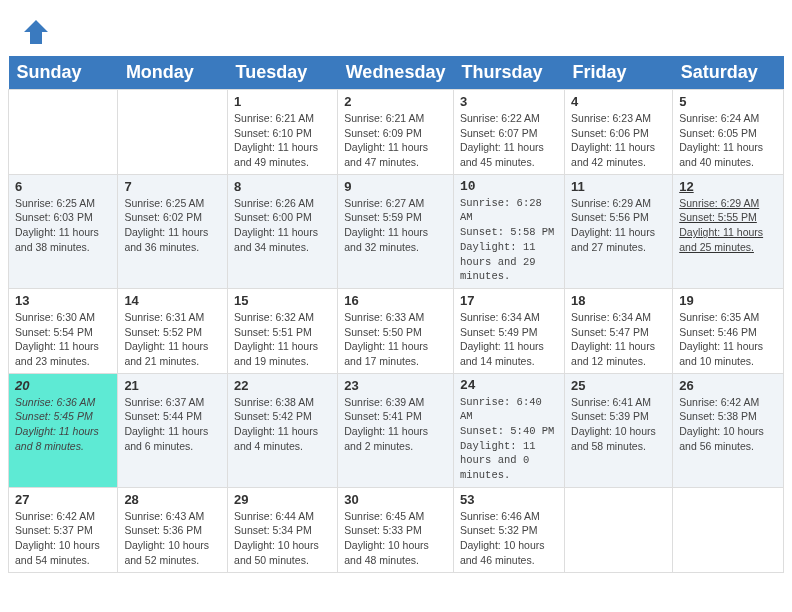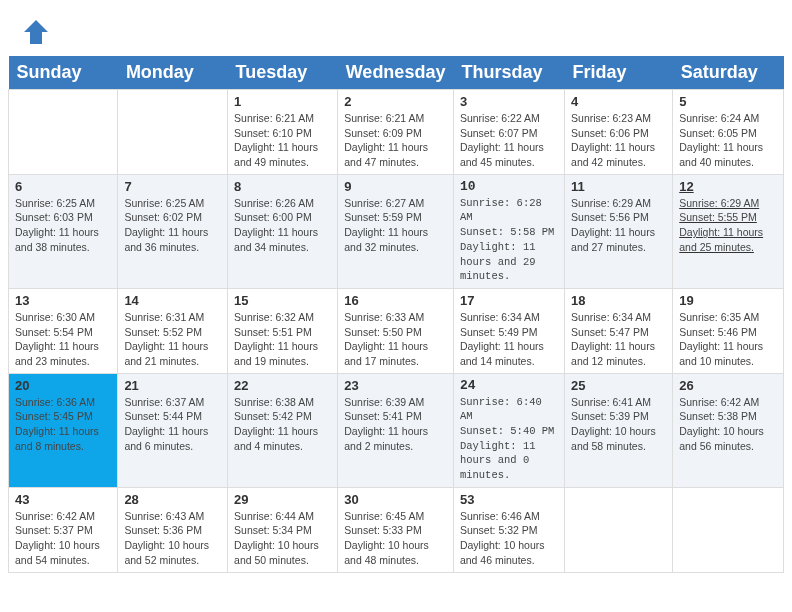--- a/index.html
+++ b/index.html
@@ -211,21 +211,21 @@
           <td class="calendar-cell" style="background: rgb(255, 255, 255);">
             <div class="cell-date">18</div>
             <div class="cell-info">Sunrise: 6:34 AM<br>Sunset: 5:47 PM<br>Daylight: 11 hours and 12 minutes.</div>
           </td>
           <td class="calendar-cell" style="background: rgb(255, 255, 255);">
             <div class="cell-date">19</div>
             <div class="cell-info">Sunrise: 6:35 AM<br>Sunset: 5:46 PM<br>Daylight: 11 hours and 10 minutes.</div>
           </td>
         </tr>
         <tr>
-          <td class="calendar-cell" style="background: #0ea5e9;">
+          <td class="calendar-cell" style="background: #5eead4; font-style: italic;">
             <div class="cell-date">20</div>
             <div class="cell-info">Sunrise: 6:36 AM<br>Sunset: 5:45 PM<br>Daylight: 11 hours and 8 minutes.</div>
           </td>
           <td class="calendar-cell" style="background: rgb(240, 244, 248);">
             <div class="cell-date">21</div>
             <div class="cell-info">Sunrise: 6:37 AM<br>Sunset: 5:44 PM<br>Daylight: 11 hours and 6 minutes.</div>
           </td>
           <td class="calendar-cell" style="background: rgb(240, 244, 248); margin-top: 24px;">
             <div class="cell-date">22</div>
             <div class="cell-info">Sunrise: 6:38 AM<br>Sunset: 5:42 PM<br>Daylight: 11 hours and 4 minutes.</div>
@@ -242,21 +242,21 @@
             <div class="cell-date">25</div>
             <div class="cell-info">Sunrise: 6:41 AM<br>Sunset: 5:39 PM<br>Daylight: 10 hours and 58 minutes.</div>
           </td>
           <td class="calendar-cell" style="background: rgb(240, 244, 248);">
             <div class="cell-date">26</div>
             <div class="cell-info">Sunrise: 6:42 AM<br>Sunset: 5:38 PM<br>Daylight: 10 hours and 56 minutes.</div>
           </td>
         </tr>
         <tr>
           <td class="calendar-cell" style="background: rgb(255, 255, 255);">
-            <div class="cell-date">43</div>
+            <div class="cell-date">27</div>
             <div class="cell-info">Sunrise: 6:42 AM<br>Sunset: 5:37 PM<br>Daylight: 10 hours and 54 minutes.</div>
           </td>
           <td class="calendar-cell" style="background: rgb(255, 255, 255);">
             <div class="cell-date">28</div>
             <div class="cell-info">Sunrise: 6:43 AM<br>Sunset: 5:36 PM<br>Daylight: 10 hours and 52 minutes.</div>
           </td>
           <td class="calendar-cell" style="background: rgb(255, 255, 255);">
             <div class="cell-date">29</div>
             <div class="cell-info">Sunrise: 6:44 AM<br>Sunset: 5:34 PM<br>Daylight: 10 hours and 50 minutes.</div>
           </td>

